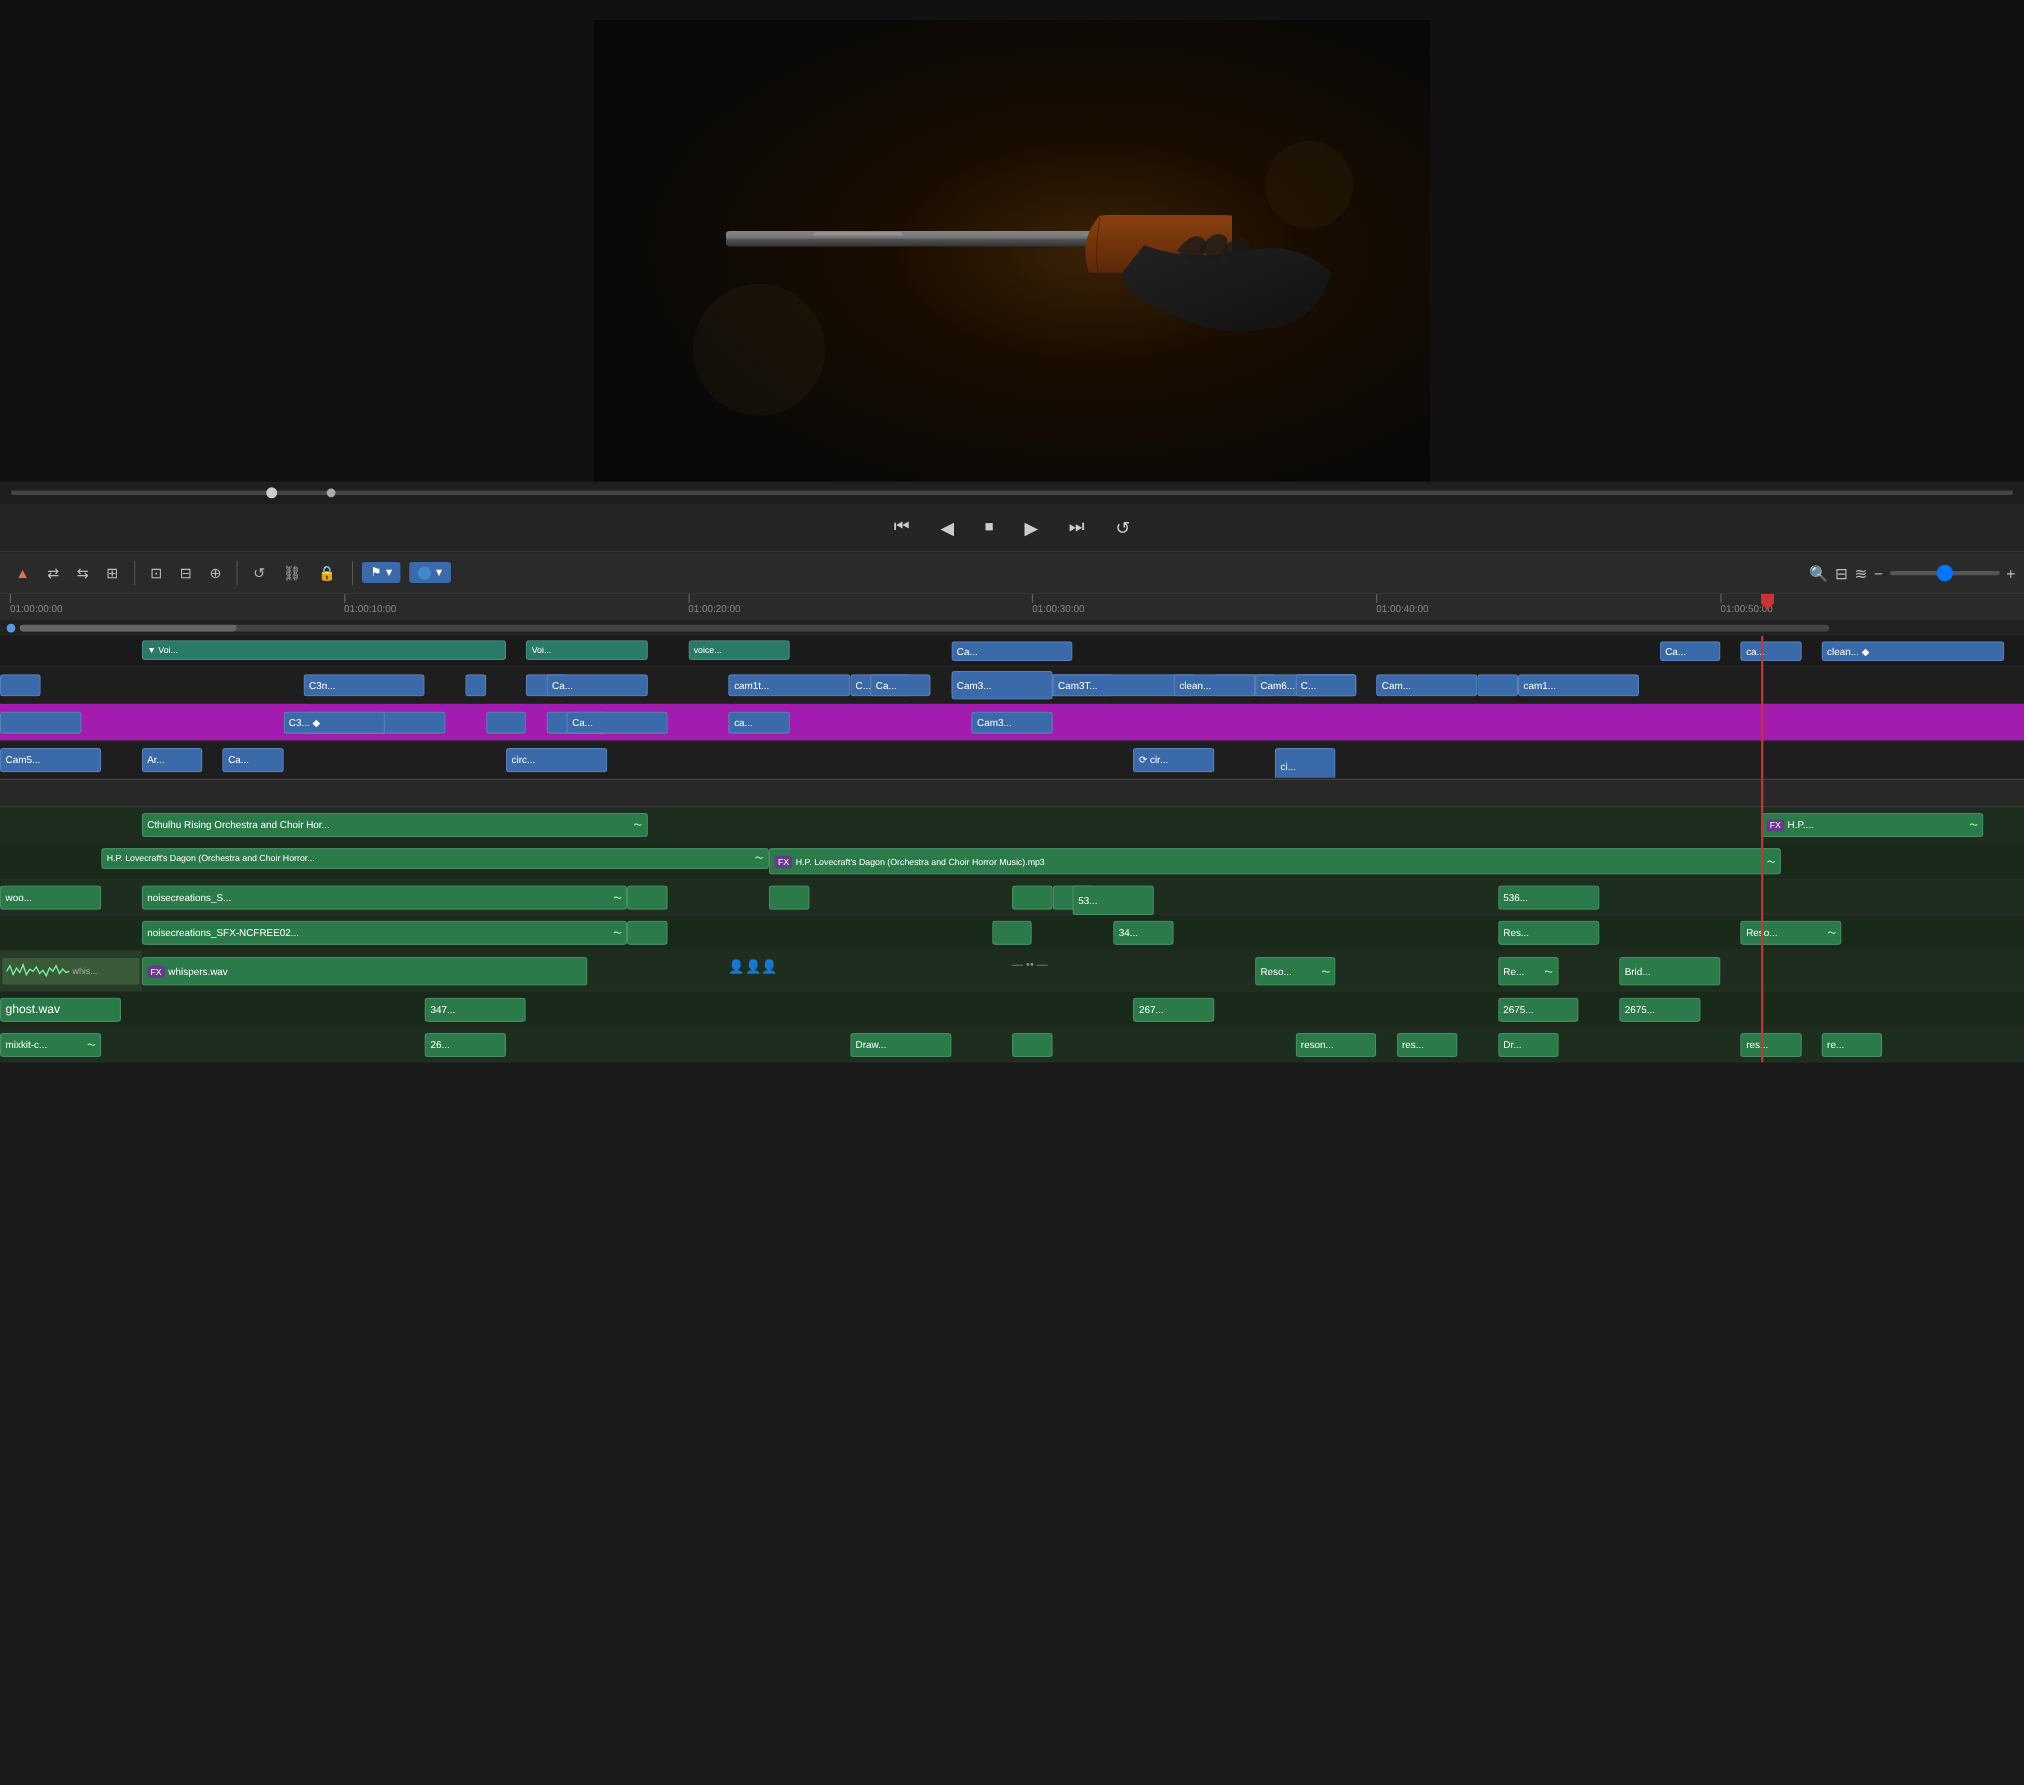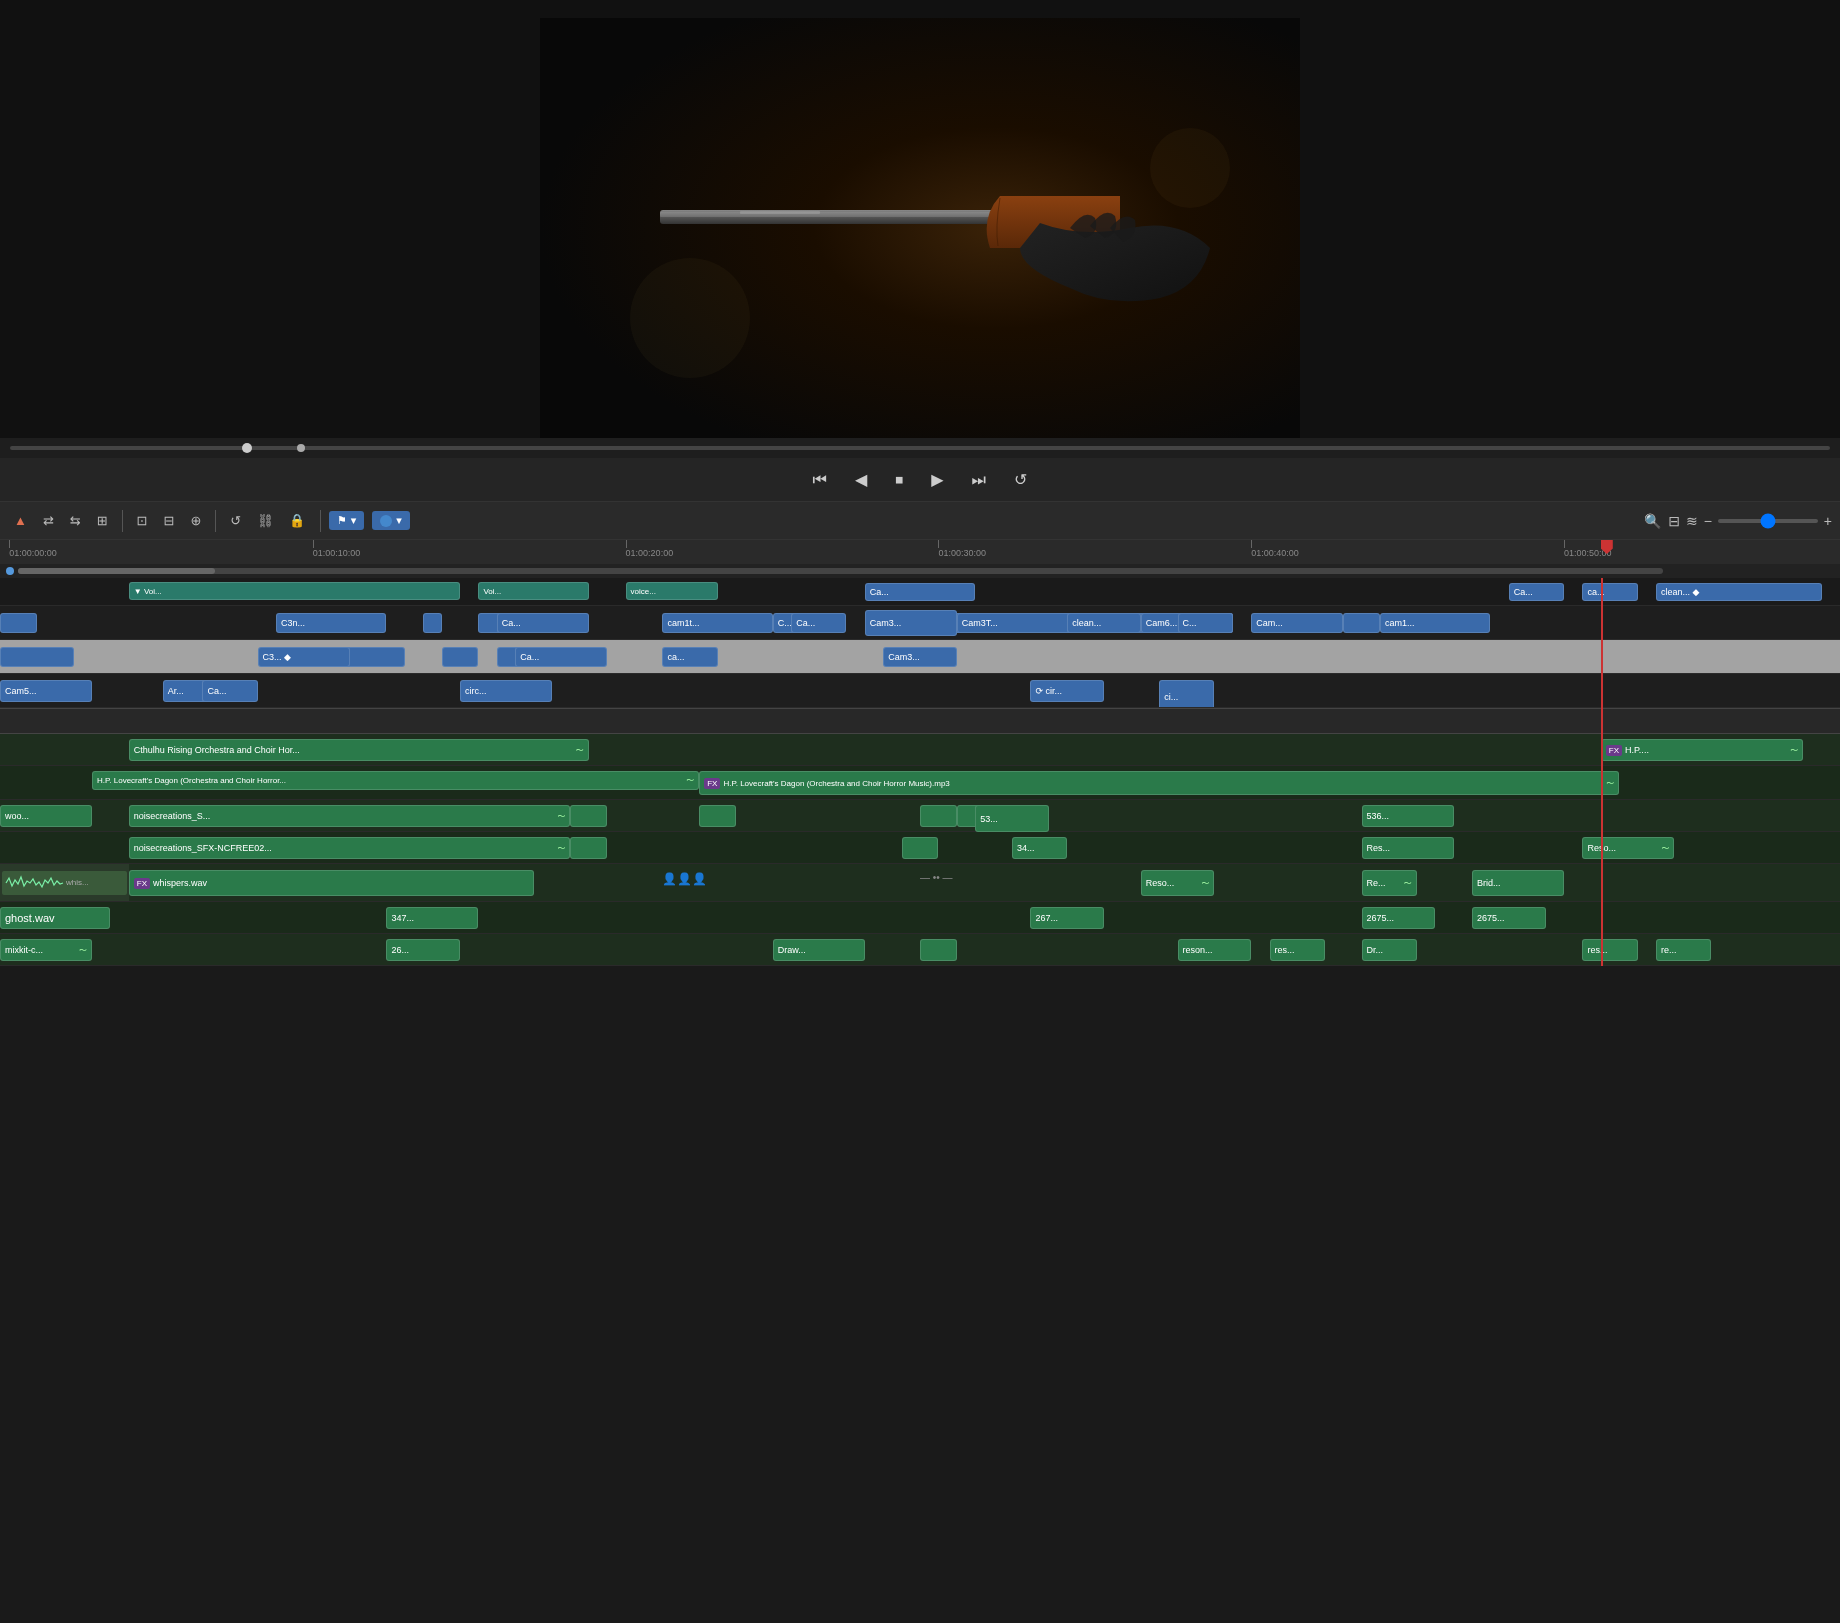--- a/index.html
+++ b/index.html
@@ -499,21 +499,21 @@
 
         <div class="clip clip-blue" style="left:58%;width:4%;height:20px;top:7px;">
           <span>clean...</span>
         </div>
         <div class="clip clip-blue" style="left:64%;width:3%;height:20px;top:7px;">
           <span>C...</span>
         </div>
       </div>
     </div>
 
-    <div class="track-row" style="height:34px;background:#a3a3a3;">
+    <div class="track-row" style="height:34px;background:#a21caf;">
       <div class="clips-area">
         <div class="clip clip-blue" style="left:0%;width:4%;height:20px;top:7px;"></div>
         <div class="clip clip-blue" style="left:15%;width:7%;height:20px;top:7px;">
           <span>C3n...</span>
         </div>
 
         <div class="clip clip-blue" style="left:14%;width:5%;height:20px;top:7px;">
           <span>C3... ◆</span>
         </div>
         <div class="clip clip-blue" style="left:24%;width:2%;height:20px;top:7px;"></div>
@@ -529,21 +529,21 @@
         </div>
       </div>
     </div>
 
     <div class="track-row" style="height:34px;background:#1e1e1e;">
       <div class="clips-area">
 
         <div class="clip clip-blue" style="left:0%;width:5%;height:22px;top:6px;">
           <span>Cam5...</span>
         </div>
-        <div class="clip clip-blue" style="left:7%;width:3%;height:22px;top:6px;margin-left:34px;">
+        <div class="clip clip-blue" style="left:7%;width:3%;height:22px;top:6px;">
           <span>Ar...</span>
         </div>
         <div class="clip clip-blue" style="left:11%;width:3%;height:22px;top:6px;">
           <span>Ca...</span>
         </div>
         <div class="clip clip-blue" style="left:25%;width:5%;height:22px;top:6px;">
           <span>circ...</span>
         </div>
         <div class="clip clip-blue" style="left:56%;width:4%;height:22px;top:6px;">
           <span>⟳ cir...</span>

